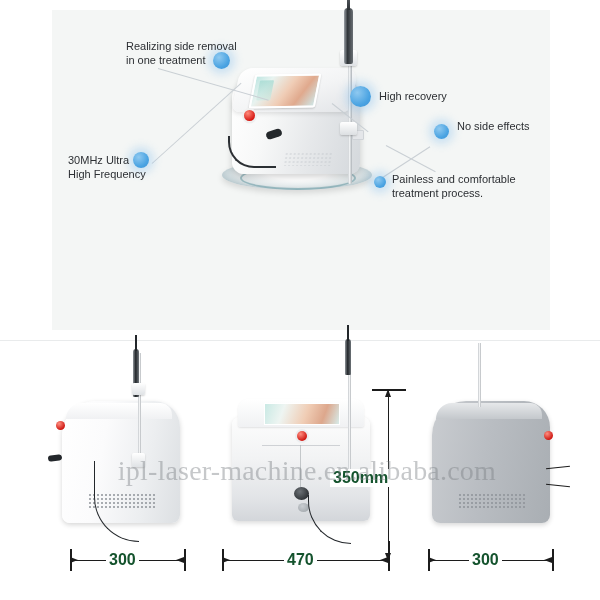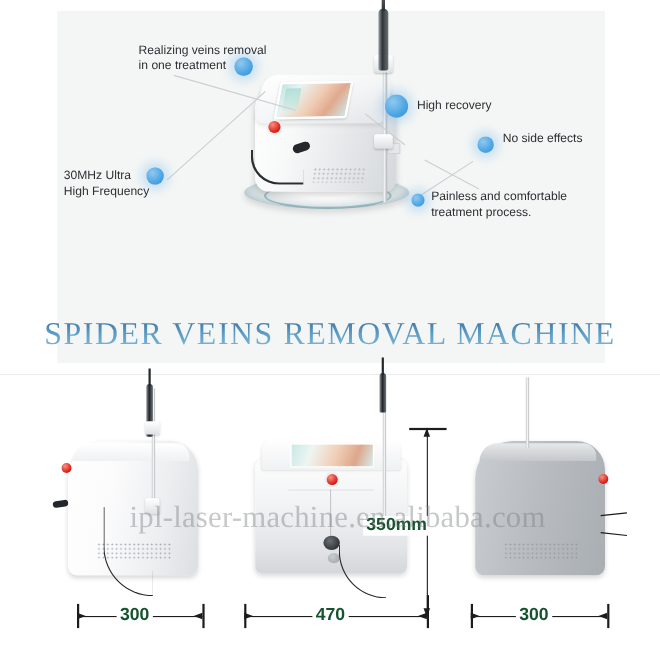--- a/index.html
+++ b/index.html
@@ -282,30 +282,29 @@
     <div class="leader" style="left:332px;top:103px;width:46px;transform:rotate(38deg);"></div>
     <div class="leader" style="left:386px;top:145px;width:56px;transform:rotate(28deg);"></div>
     <div class="leader" style="left:378px;top:180px;width:62px;transform:rotate(-33deg);"></div>
 
     <div class="dot" style="left:213px;top:52px;width:17px;height:17px;"></div>
     <div class="dot" style="left:133px;top:152px;width:16px;height:16px;"></div>
     <div class="dot" style="left:350px;top:86px;width:21px;height:21px;"></div>
     <div class="dot" style="left:434px;top:124px;width:15px;height:15px;"></div>
     <div class="dot" style="left:374px;top:176px;width:12px;height:12px;"></div>
 
-    <div class="co-text" style="left:126px;top:40px;width:140px;">Realizing veins removal
+    <div class="co-text" style="left:126px;top:40px;width:140px;">Realizing side removal
 in one treatment</div>
-    <div class="co-text" style="left:58px;top:154px;width:90px;">30MHz Ultra
+    <div class="co-text" style="left:68px;top:154px;width:90px;">30MHz Ultra
 High Frequency</div>
     <div class="co-text" style="left:379px;top:90px;width:110px;">High recovery</div>
     <div class="co-text" style="left:392px;top:173px;width:150px;">Painless and comfortable
 treatment process.</div>
     <div class="co-text" style="left:457px;top:120px;width:110px;">No side effects</div>
 
-    <div class="title">SPIDER VEINS REMOVAL MACHINE</div>
   </div>
 
   <div class="divider"></div>
 
   <div class="bottom-section">
 
     <div class="view sv-left" style="left:62px;top:60px;width:130px;height:140px;">
       <div class="sv-body"></div>
       <div class="sv-topedge"></div>
       <div class="sv-vent"></div>

